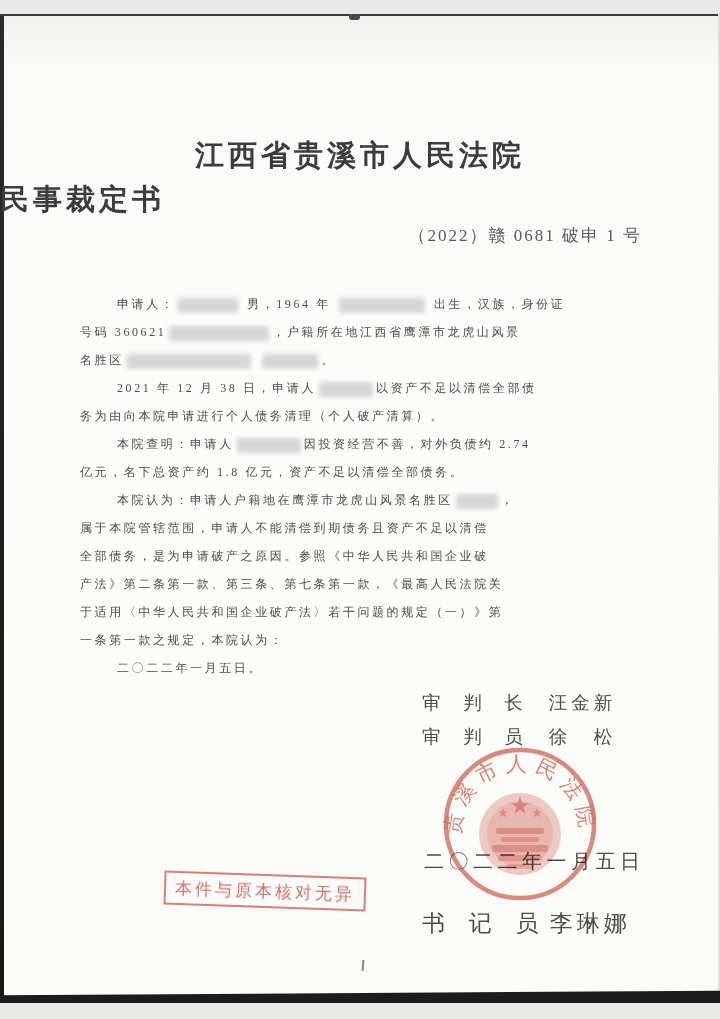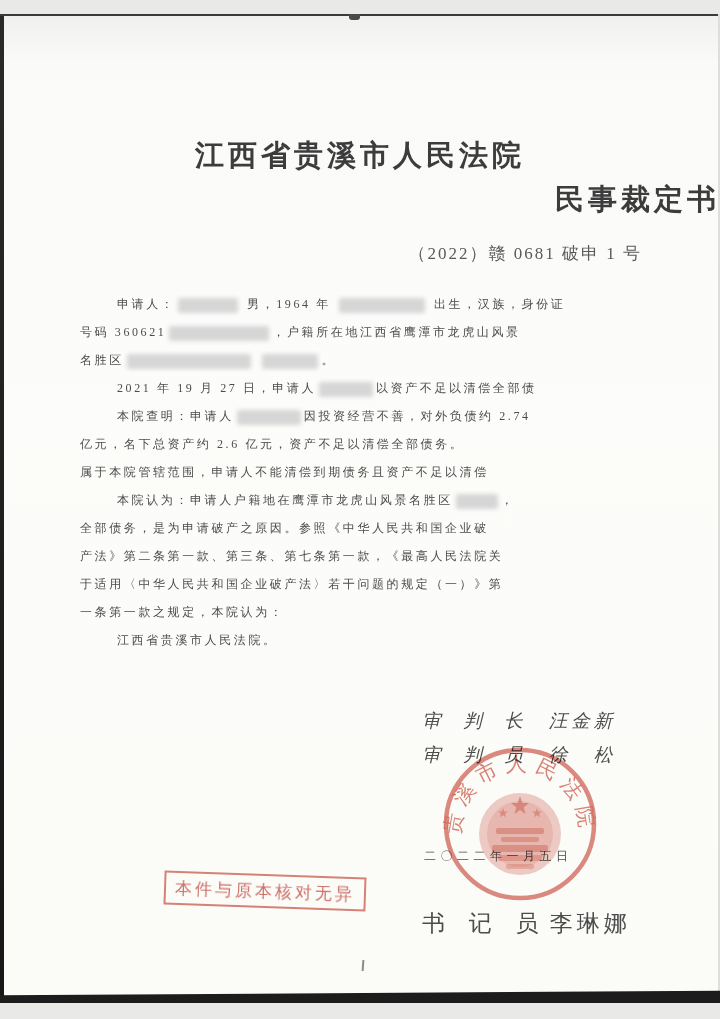--- a/index.html
+++ b/index.html
@@ -19,45 +19,45 @@
   .edge-bottom{position:absolute;left:-4px;bottom:-3px;width:730px;height:13px;background:#1c1c1c;transform:rotate(-0.35deg);}
   .edge-right{position:absolute;right:0;top:0;width:2px;height:1019px;background:#dededb;}
   .artifact-tick{position:absolute;left:362px;top:946px;width:2px;height:11px;background:#8a8a8a;transform:rotate(4deg);}
   
   .court-name{
     position:absolute;left:0;top:122px;width:720px;
     text-align:center;font-size:29px;font-weight:600;letter-spacing:4px;color:#3c3c3c;margin:0;
   }
   .doc-type{
     position:absolute;left:0;top:166px;width:720px;
-    text-align:right;font-size:29px;font-weight:600;letter-spacing:4px;color:#3c3c3c;margin:0;
+    text-align:left;font-size:29px;font-weight:600;letter-spacing:4px;color:#3c3c3c;margin:0;
   }
   .case-number{
-    position:absolute;right:78px;top:228px;
+    position:absolute;right:78px;top:210px;
     font-size:17px;letter-spacing:2px;color:#5a5a5a;
   }
   
   .doc-body{
     position:absolute;left:80px;top:276px;width:578px;
     font-size:12px;color:#4c4c4c;
   }
   .line{height:28px;line-height:28px;white-space:nowrap;letter-spacing:2.6px;}
   .line.indent{padding-left:37px;}
   .redact{
     display:inline-block;vertical-align:middle;height:15px;margin:0 3px;
     background:#d6d6d6;filter:blur(2px);border-radius:2px;
   }
   
-  .sig-block{position:absolute;left:422px;top:690px;font-style:italic;}
+  .sig-block{position:absolute;left:422px;top:672px;}
   .sig-row{height:34px;line-height:34px;white-space:nowrap;font-size:18.5px;color:#4c4c4c;}
   .sig-title{letter-spacing:9px;display:inline-block;width:96px;}
   .sig-name{letter-spacing:4px;display:inline-block;margin-left:26px;}
   .ruling-date{
     position:absolute;left:424px;top:834px;
-    font-size:12px;letter-spacing:4.5px;color:#4c4c4c;white-space:nowrap;
+    font-size:20px;letter-spacing:4.5px;color:#4c4c4c;white-space:nowrap;
   }
   .clerk-row{position:absolute;left:422px;top:893px;height:34px;line-height:34px;white-space:nowrap;font-size:23px;color:#4c4c4c;}
   
   .seal{
     position:absolute;left:440px;top:730px;width:160px;height:160px;
     mix-blend-mode:multiply;opacity:.88;
   }
   
   .verify-stamp{
     position:absolute;left:164px;top:860px;width:198px;height:30px;
@@ -81,30 +81,31 @@
   <div class="artifact-tick"></div>
 
   <h1 class="court-name">江西省贵溪市人民法院</h1>
   <h2 class="doc-type">民事裁定书</h2>
   <div class="case-number">（2022）赣 0681 破申 1 号</div>
 
   <div class="doc-body">
       <div class="line indent"><span>申请人：</span><span class="redact" style="width: 60px;"></span><span> 男，1964 年 </span><span class="redact" style="width: 86px;"></span><span> 出生，汉族，身份证</span></div>
       <div class="line"><span>号码 360621</span><span class="redact" style="width: 100px;"></span><span>，户籍所在地江西省鹰潭市龙虎山风景</span></div>
       <div class="line"><span>名胜区</span><span class="redact" style="width: 124px;"></span><span> </span><span class="redact" style="width: 56px;"></span><span>。</span></div>
-      <div class="line indent"><span>2021 年 19 月 27 日，申请人</span><span class="redact" style="width: 54px;"></span><span>以资产不足以清偿全部债</span></div>
+      <div class="line indent"><span>2021 年 12 月 38 日，申请人</span><span class="redact" style="width: 54px;"></span><span>以资产不足以清偿全部债</span></div>
+      <div class="line"><span>务为由向本院申请进行个人债务清理（个人破产清算）。</span></div>
       <div class="line indent"><span>本院查明：申请人</span><span class="redact" style="width: 64px;"></span><span>因投资经营不善，对外负债约 2.74</span></div>
-      <div class="line"><span>亿元，名下总资产约 2.6 亿元，资产不足以清偿全部债务。</span></div>
+      <div class="line"><span>亿元，名下总资产约 1.8 亿元，资产不足以清偿全部债务。</span></div>
+      <div class="line indent"><span>本院认为：申请人户籍地在鹰潭市龙虎山风景名胜区</span><span class="redact" style="width: 42px;"></span><span>，</span></div>
       <div class="line"><span>属于本院管辖范围，申请人不能清偿到期债务且资产不足以清偿</span></div>
-      <div class="line indent"><span>本院认为：申请人户籍地在鹰潭市龙虎山风景名胜区</span><span class="redact" style="width: 42px;"></span><span>，</span></div>
       <div class="line"><span>全部债务，是为申请破产之原因。参照《中华人民共和国企业破</span></div>
       <div class="line"><span>产法》第二条第一款、第三条、第七条第一款，《最高人民法院关</span></div>
       <div class="line"><span>于适用〈中华人民共和国企业破产法〉若干问题的规定（一）》第</span></div>
       <div class="line"><span>一条第一款之规定，本院认为：</span></div>
-      <div class="line indent"><span>江西省贵溪市人民法院。</span></div>
+      <div class="line indent"><span>二〇二二年一月五日。</span></div>
     </div>
 
   <div class="sig-block">
     <div class="sig-row">
       <span class="sig-title">审 判 长</span>
       <span class="sig-name">汪金新</span>
     </div>
     <div class="sig-row">
       <span class="sig-title">审 判 员</span>
       <span class="sig-name">徐　松</span>

